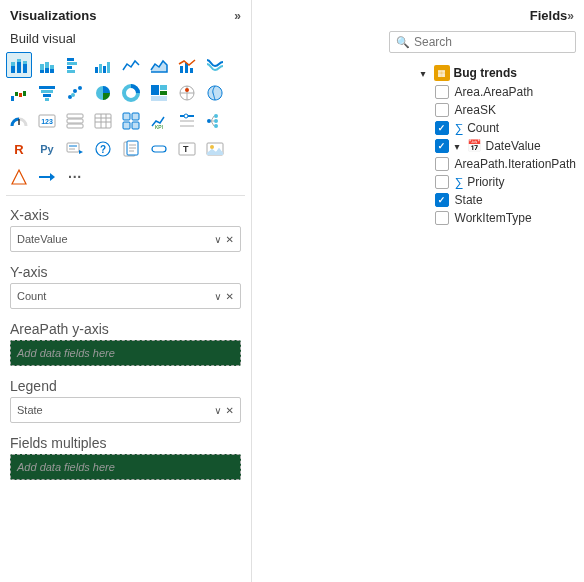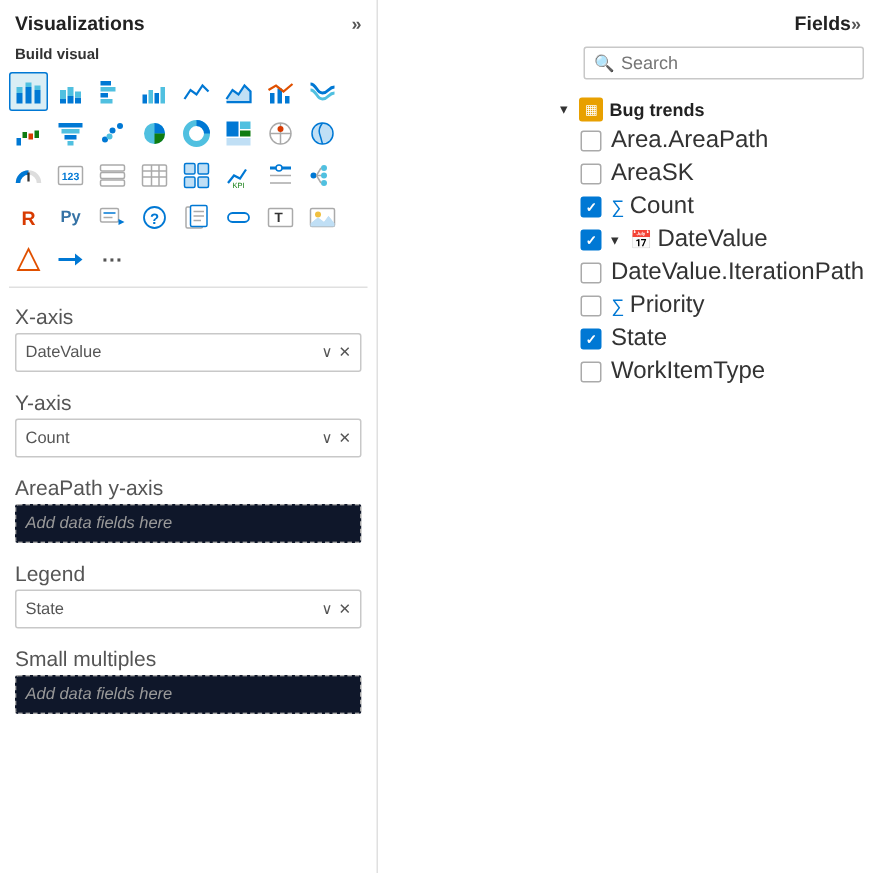--- a/index.html
+++ b/index.html
@@ -33,24 +33,24 @@
       color: #222;
     }
 
     .expand-icon {
       font-size: 12px;
       color: #555;
       cursor: pointer;
     }
 
     .build-visual-label {
-      font-size: 10px;
+      font-size: 13px;
       color: #333;
       padding: 4px 10px 4px 10px;
-      font-weight: 700;
+      font-weight: 400;
     }
 
     
     .icon-grid {
       padding: 2px 6px;
       display: flex;
       flex-direction: column;
       gap: 2px;
     }
 
@@ -109,21 +109,21 @@
     }
 
     .zone-input {
       border: 1px dashed #aaa;
       border-radius: 2px;
       padding: 4px 6px;
       min-height: 26px;
       display: flex;
       align-items: center;
       justify-content: space-between;
-      background: #0f172a;
+      background: #14532d;
       margin-bottom: 6px;
     }
 
     .zone-input.filled {
       border: 1px solid #c8c8c8;
       background: #fff;
     }
 
     .zone-input-text {
       color: #555;
@@ -262,21 +262,21 @@
       font-weight: bold;
     }
 
     .tree-item-icon {
       margin-right: 4px;
       font-size: 11px;
       color: #555;
     }
 
     .tree-item-label {
-      font-size: 16px;
+      font-size: 12px;
       color: #333;
     }
 
     
     .sigma {
       color: #0078d4;
       font-style: italic;
       font-size: 12px;
     }
 
@@ -585,21 +585,21 @@
       <div class="zone-input filled">
         <span class="zone-input-text">State</span>
         <div class="zone-controls">
           <span class="zone-chevron">∨</span>
           <span class="zone-remove">✕</span>
         </div>
       </div>
     </div>
 
     <div class="field-zone">
-      <div class="zone-label">Small multiples</div>
+      <div class="zone-label">Fields multiples</div>
       <div class="zone-input">
         <span class="zone-input-text placeholder">Add data fields here</span>
       </div>
     </div>
   </div>
 </div>
 
 <div class="right-panel">
   <div class="right-header">
     <span>Fields</span>
@@ -637,21 +637,21 @@
 
       <div class="tree-item">
         <div class="tree-checkbox checked"></div>
         <span class="tree-chevron" style="margin-right:3px;color:#333;font-size:10px;">▾</span>
         <span style="color:#107c10;font-size:12px;margin-right:3px;">📅</span>
         <span class="tree-item-label">DateValue</span>
       </div>
 
       <div class="tree-item">
         <div class="tree-checkbox"></div>
-        <span class="tree-item-label">DateValue.IterationPath</span>
+        <span class="tree-item-label">AreaPath.IterationPath</span>
       </div>
 
       <div class="tree-item">
         <div class="tree-checkbox"></div>
         <span class="tree-item-icon sigma">∑</span>
         <span class="tree-item-label">Priority</span>
       </div>
 
 
       <div class="tree-item">

